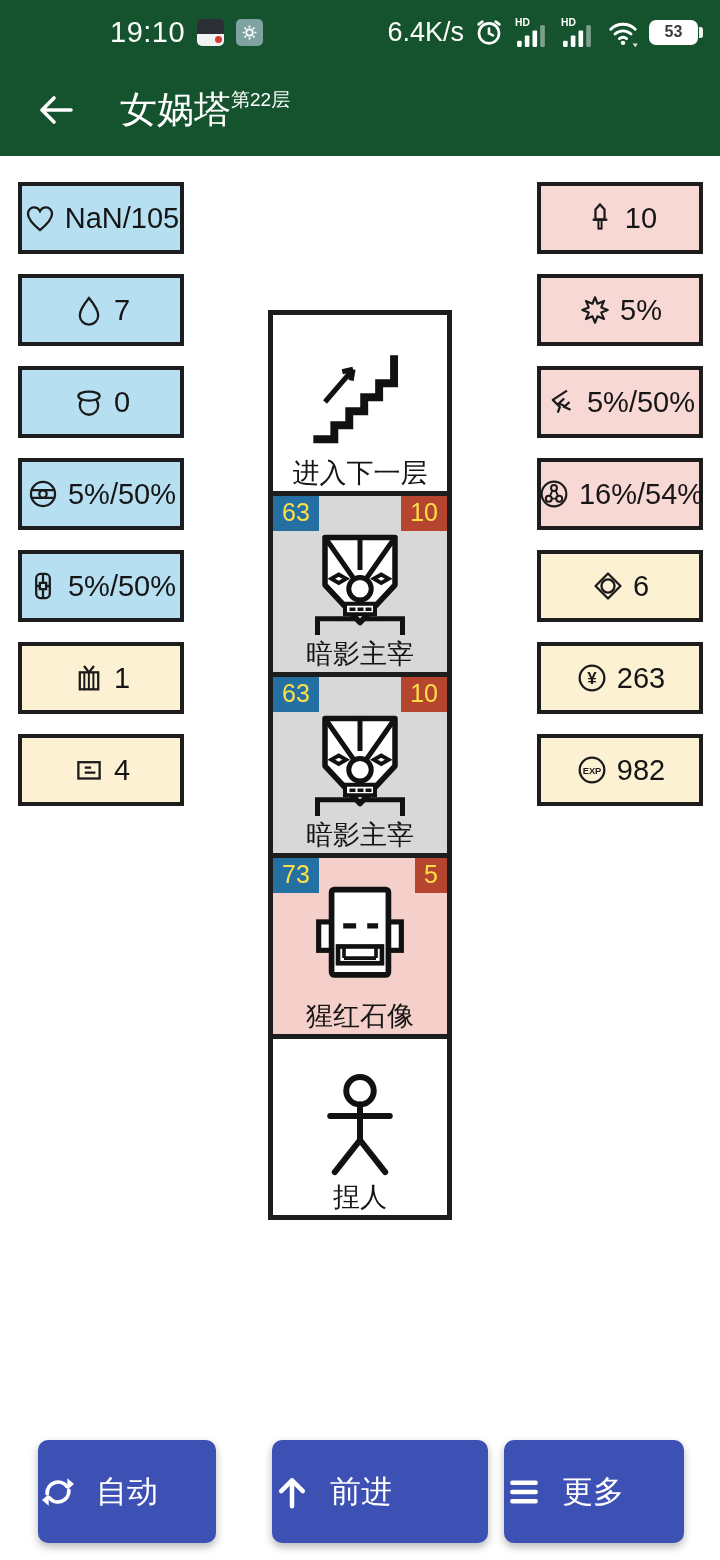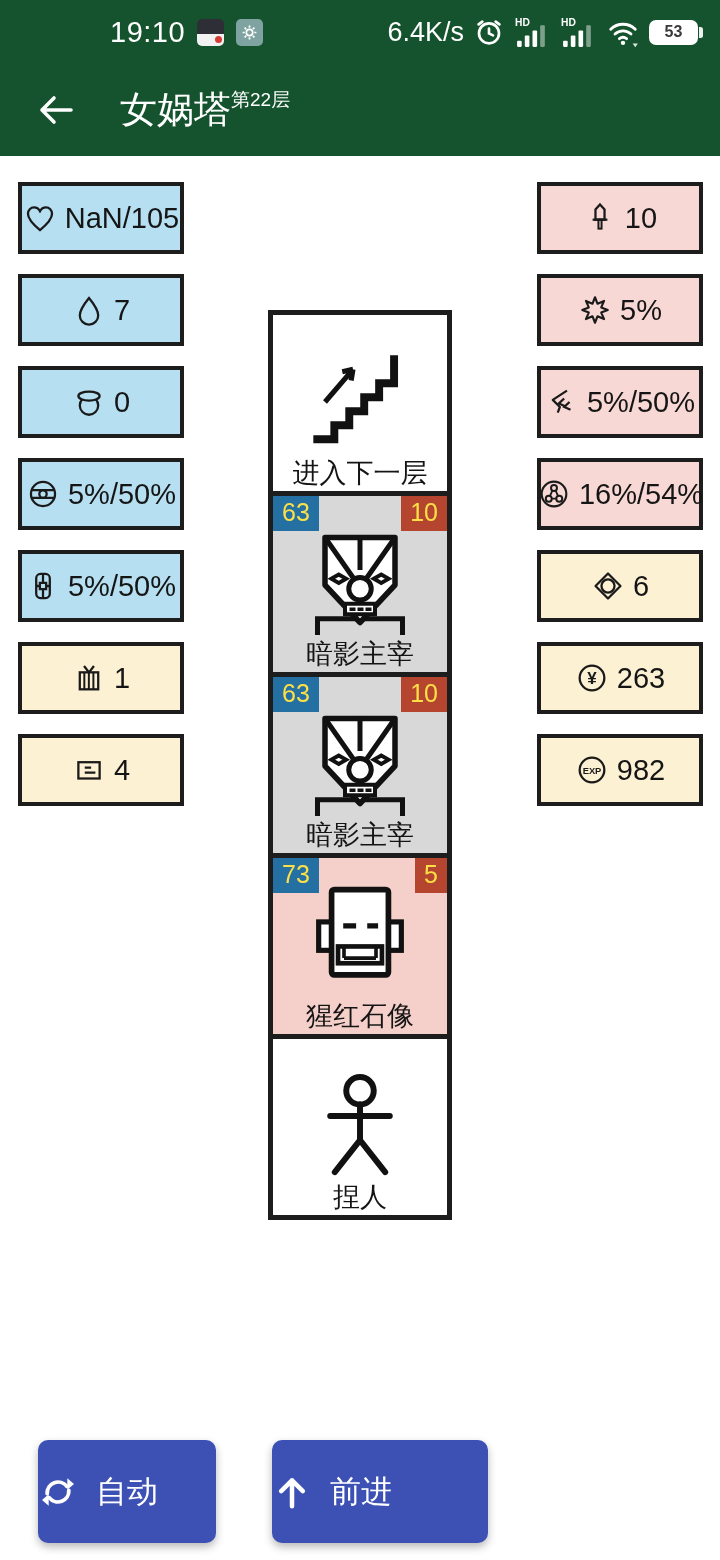--- a/index.html
+++ b/index.html
@@ -340,14 +340,20 @@
     <span>自动</span>
   </button>
 
   <button class="btn btn-forward">
     <svg width="40" height="40" viewBox="0 0 24 24">
       <path d="M12 20.5 V5 M5.5 11.5 L12 5 L18.5 11.5" stroke="#fff" stroke-width="2.7" fill="none" stroke-linecap="round" stroke-linejoin="round"></path>
     </svg>
     <span>前进</span>
   </button>
 
+  <button class="btn btn-more">
+    <svg width="40" height="40" viewBox="0 0 24 24">
+      <path d="M5 6.5 H19 M5 12 H19 M5 17.5 H19" stroke="#fff" stroke-width="2.7" fill="none" stroke-linecap="round"></path>
+    </svg>
+    <span>更多</span>
+  </button>
 
 </div>
 
 </body></html>

